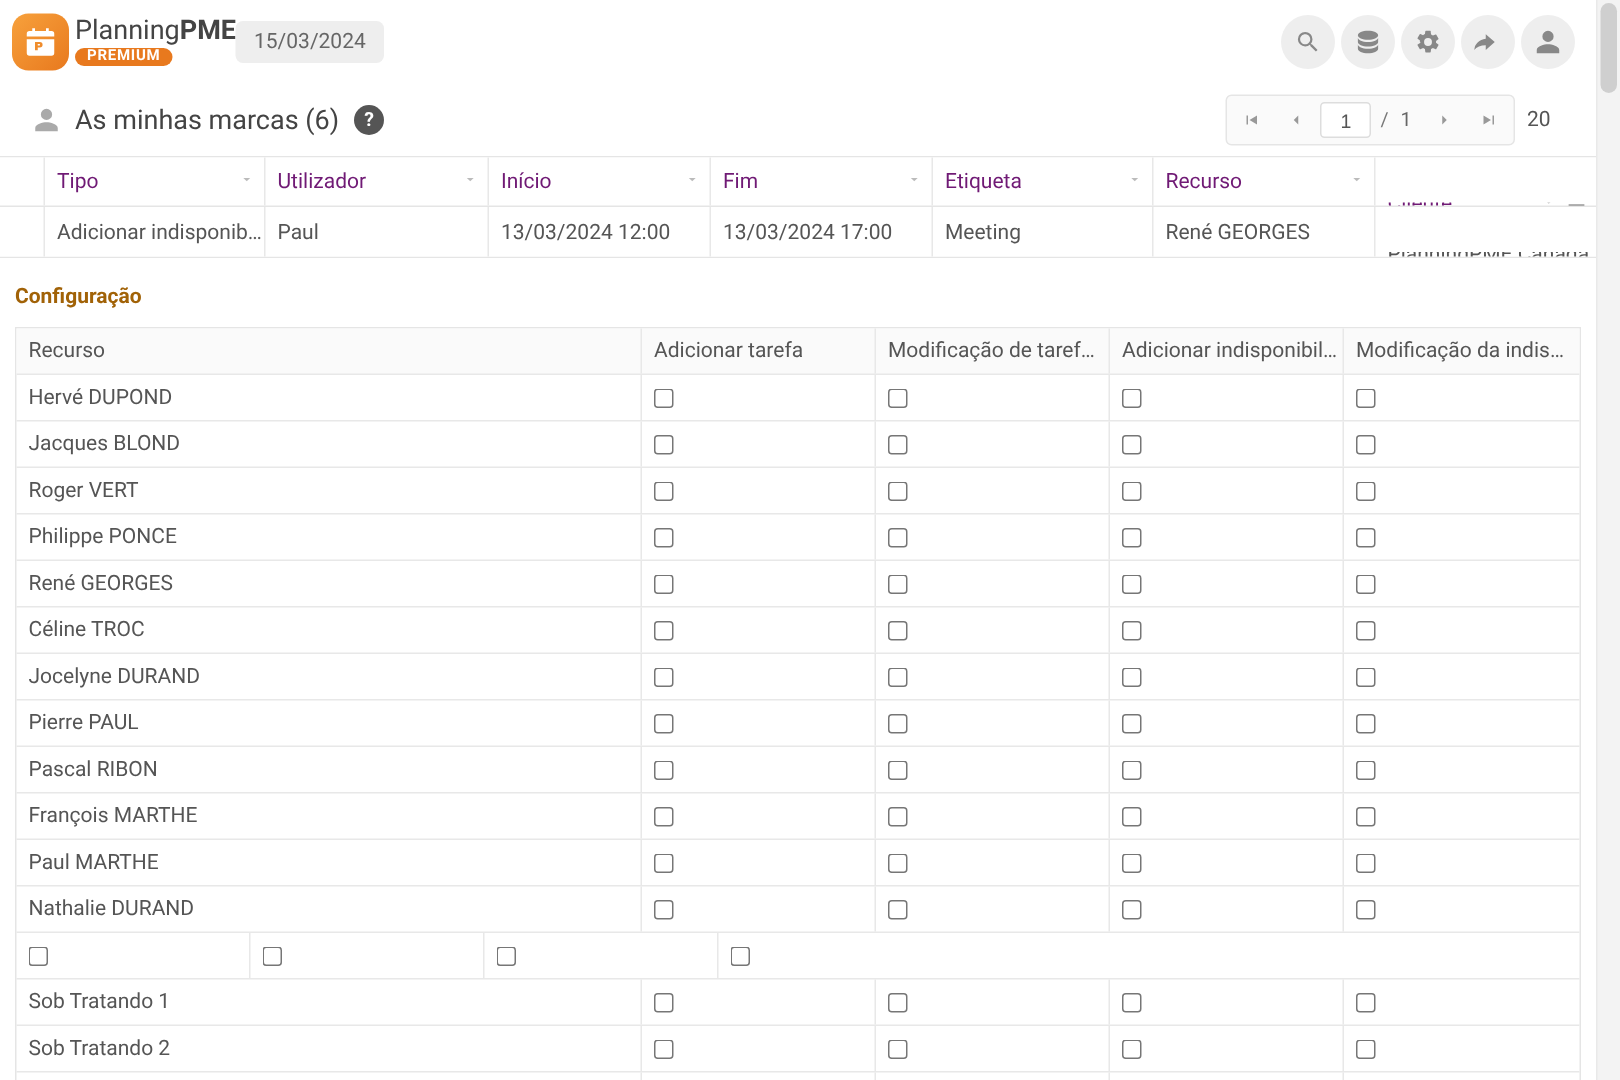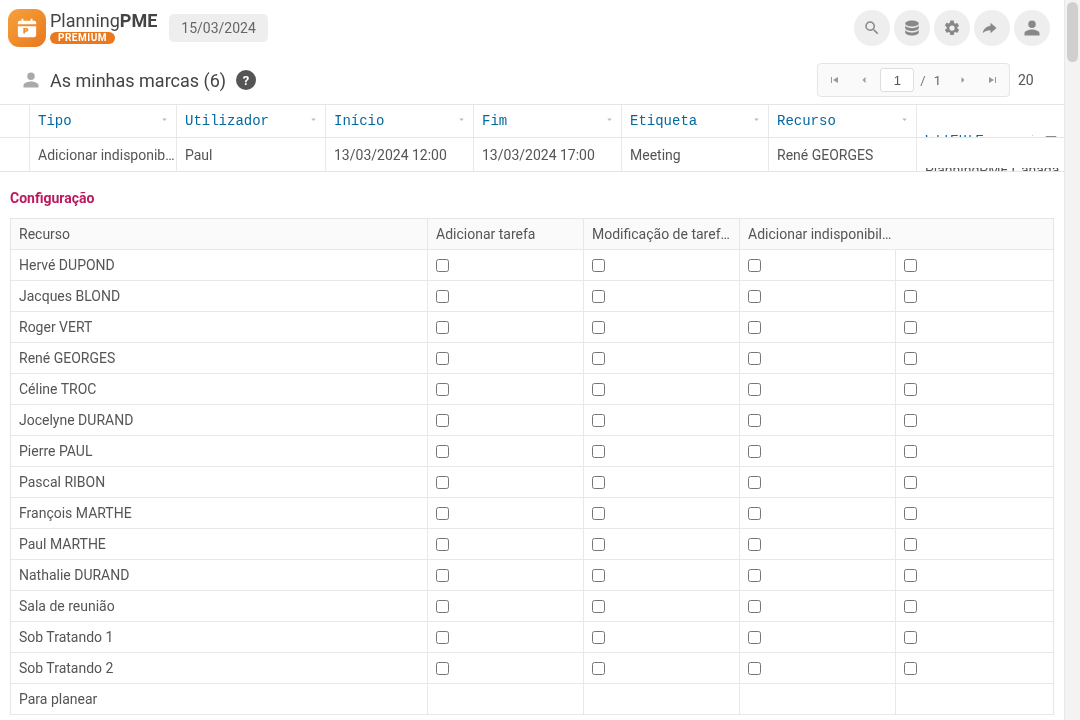--- a/index.html
+++ b/index.html
@@ -18,21 +18,20 @@
   .header {
     height: 56px;
     display: flex;
     align-items: center;
     padding: 0 8px;
   }
   .logo-wrap {
     display: flex;
     align-items: center;
     gap: 4px;
-    margin-right: 12px;
   }
   .logo-badge {
     width: 38px;
     height: 38px;
     background: linear-gradient(135deg, #f7a13c, #e8791e);
     border-radius: 11px;
     position: relative;
     display:flex;align-items:center;justify-content:center;
   }
   .logo-badge svg { width: 22px; height: 22px; fill:#fff; }
@@ -119,42 +118,42 @@
     display:flex;align-items:center;
     padding:0 8px;
     white-space:nowrap;
     overflow:hidden;
     text-overflow:ellipsis;
     color:#555;
     font-size:14px;
     position:relative;
   }
   .g1cell:last-child{border-right:none;padding-right:28px;margin-top:30px;}
-  .g1cell.head { color:#0369a1;font-family:Liberation Mono, monospace; }
+  .g1cell.head { color:#701a75; }
   .g1cell .chev {
     position:absolute;right:6px;top:50%;transform:translateY(-50%);
     color:#bbb;
   }
   .g1cell .chev svg{width:11px;height:11px;fill:currentColor;}
   .c-handle{width:30px;flex:0 0 30px;}
   .c-tipo{width:147px;flex:0 0 147px;}
   .c-util{width:149px;flex:0 0 149px;}
   .c-inicio{width:148px;flex:0 0 148px;}
   .c-fim{width:148px;flex:0 0 148px;}
   .c-etiq{width:147px;flex:0 0 147px;}
   .c-rec{width:148px;flex:0 0 148px;}
   .c-cli{flex:1;}
   .menu-icon { position:absolute;right:6px;top:50%;transform:translateY(-50%);color:#666;}
   .menu-icon svg{width:14px;height:14px;fill:currentColor;}
 
   
   .config-title {
     padding: 18px 10px 12px 10px;
     font-weight:700;
-    color:#be185d;
+    color:#a16207;
     font-size:14px;
   }
   .grid2-wrap {
     margin:0 10px;
     border:1px solid #e5e5e5;
     border-bottom:none;
   }
   .g2row {
     display:flex;height:31px;align-items:stretch;
     border-bottom:1px solid #e8e8e8;
@@ -336,20 +335,21 @@
     </div>
   </div>
 
   <div class="config-title">Configuração</div>
   <div class="grid2-wrap">
     <div class="g2row head">
       <div class="g2cell head c2-name">Recurso</div>
       <div class="g2cell head c2-a">Adicionar tarefa</div>
       <div class="g2cell head c2-b">Modificação de taref…</div>
       <div class="g2cell head c2-c">Adicionar indisponibil…</div>
+      <div class="g2cell head c2-d">Modificação da indis…</div>
     </div>
     <div id="config-rows">
         <div class="g2row">
           <div class="g2cell c2-name">Hervé DUPOND</div>
           <div class="g2cell c2-a">
             <input type="checkbox" style="">
           </div>
           <div class="g2cell c2-b">
             <input type="checkbox" style="">
           </div>
@@ -384,20 +384,35 @@
             <input type="checkbox" style="">
           </div>
           <div class="g2cell c2-c">
             <input type="checkbox" style="">
           </div>
           <div class="g2cell c2-d">
             <input type="checkbox" style="">
           </div>
         </div>
         <div class="g2row">
+          <div class="g2cell c2-name">Philippe PONCE</div>
+          <div class="g2cell c2-a">
+            <input type="checkbox" style="">
+          </div>
+          <div class="g2cell c2-b">
+            <input type="checkbox" style="">
+          </div>
+          <div class="g2cell c2-c">
+            <input type="checkbox" style="">
+          </div>
+          <div class="g2cell c2-d">
+            <input type="checkbox" style="">
+          </div>
+        </div>
+        <div class="g2row">
           <div class="g2cell c2-name">René GEORGES</div>
           <div class="g2cell c2-a">
             <input type="checkbox" style="">
           </div>
           <div class="g2cell c2-b">
             <input type="checkbox" style="">
           </div>
           <div class="g2cell c2-c">
             <input type="checkbox" style="">
           </div>
@@ -504,21 +519,20 @@
             <input type="checkbox" style="">
           </div>
           <div class="g2cell c2-c">
             <input type="checkbox" style="">
           </div>
           <div class="g2cell c2-d">
             <input type="checkbox" style="">
           </div>
         </div>
         <div class="g2row">
-          <div class="g2cell c2-name">Sala de reunião</div>
           <div class="g2cell c2-a">
             <input type="checkbox" style="">
           </div>
           <div class="g2cell c2-b">
             <input type="checkbox" style="">
           </div>
           <div class="g2cell c2-c">
             <input type="checkbox" style="">
           </div>
           <div class="g2cell c2-d">

